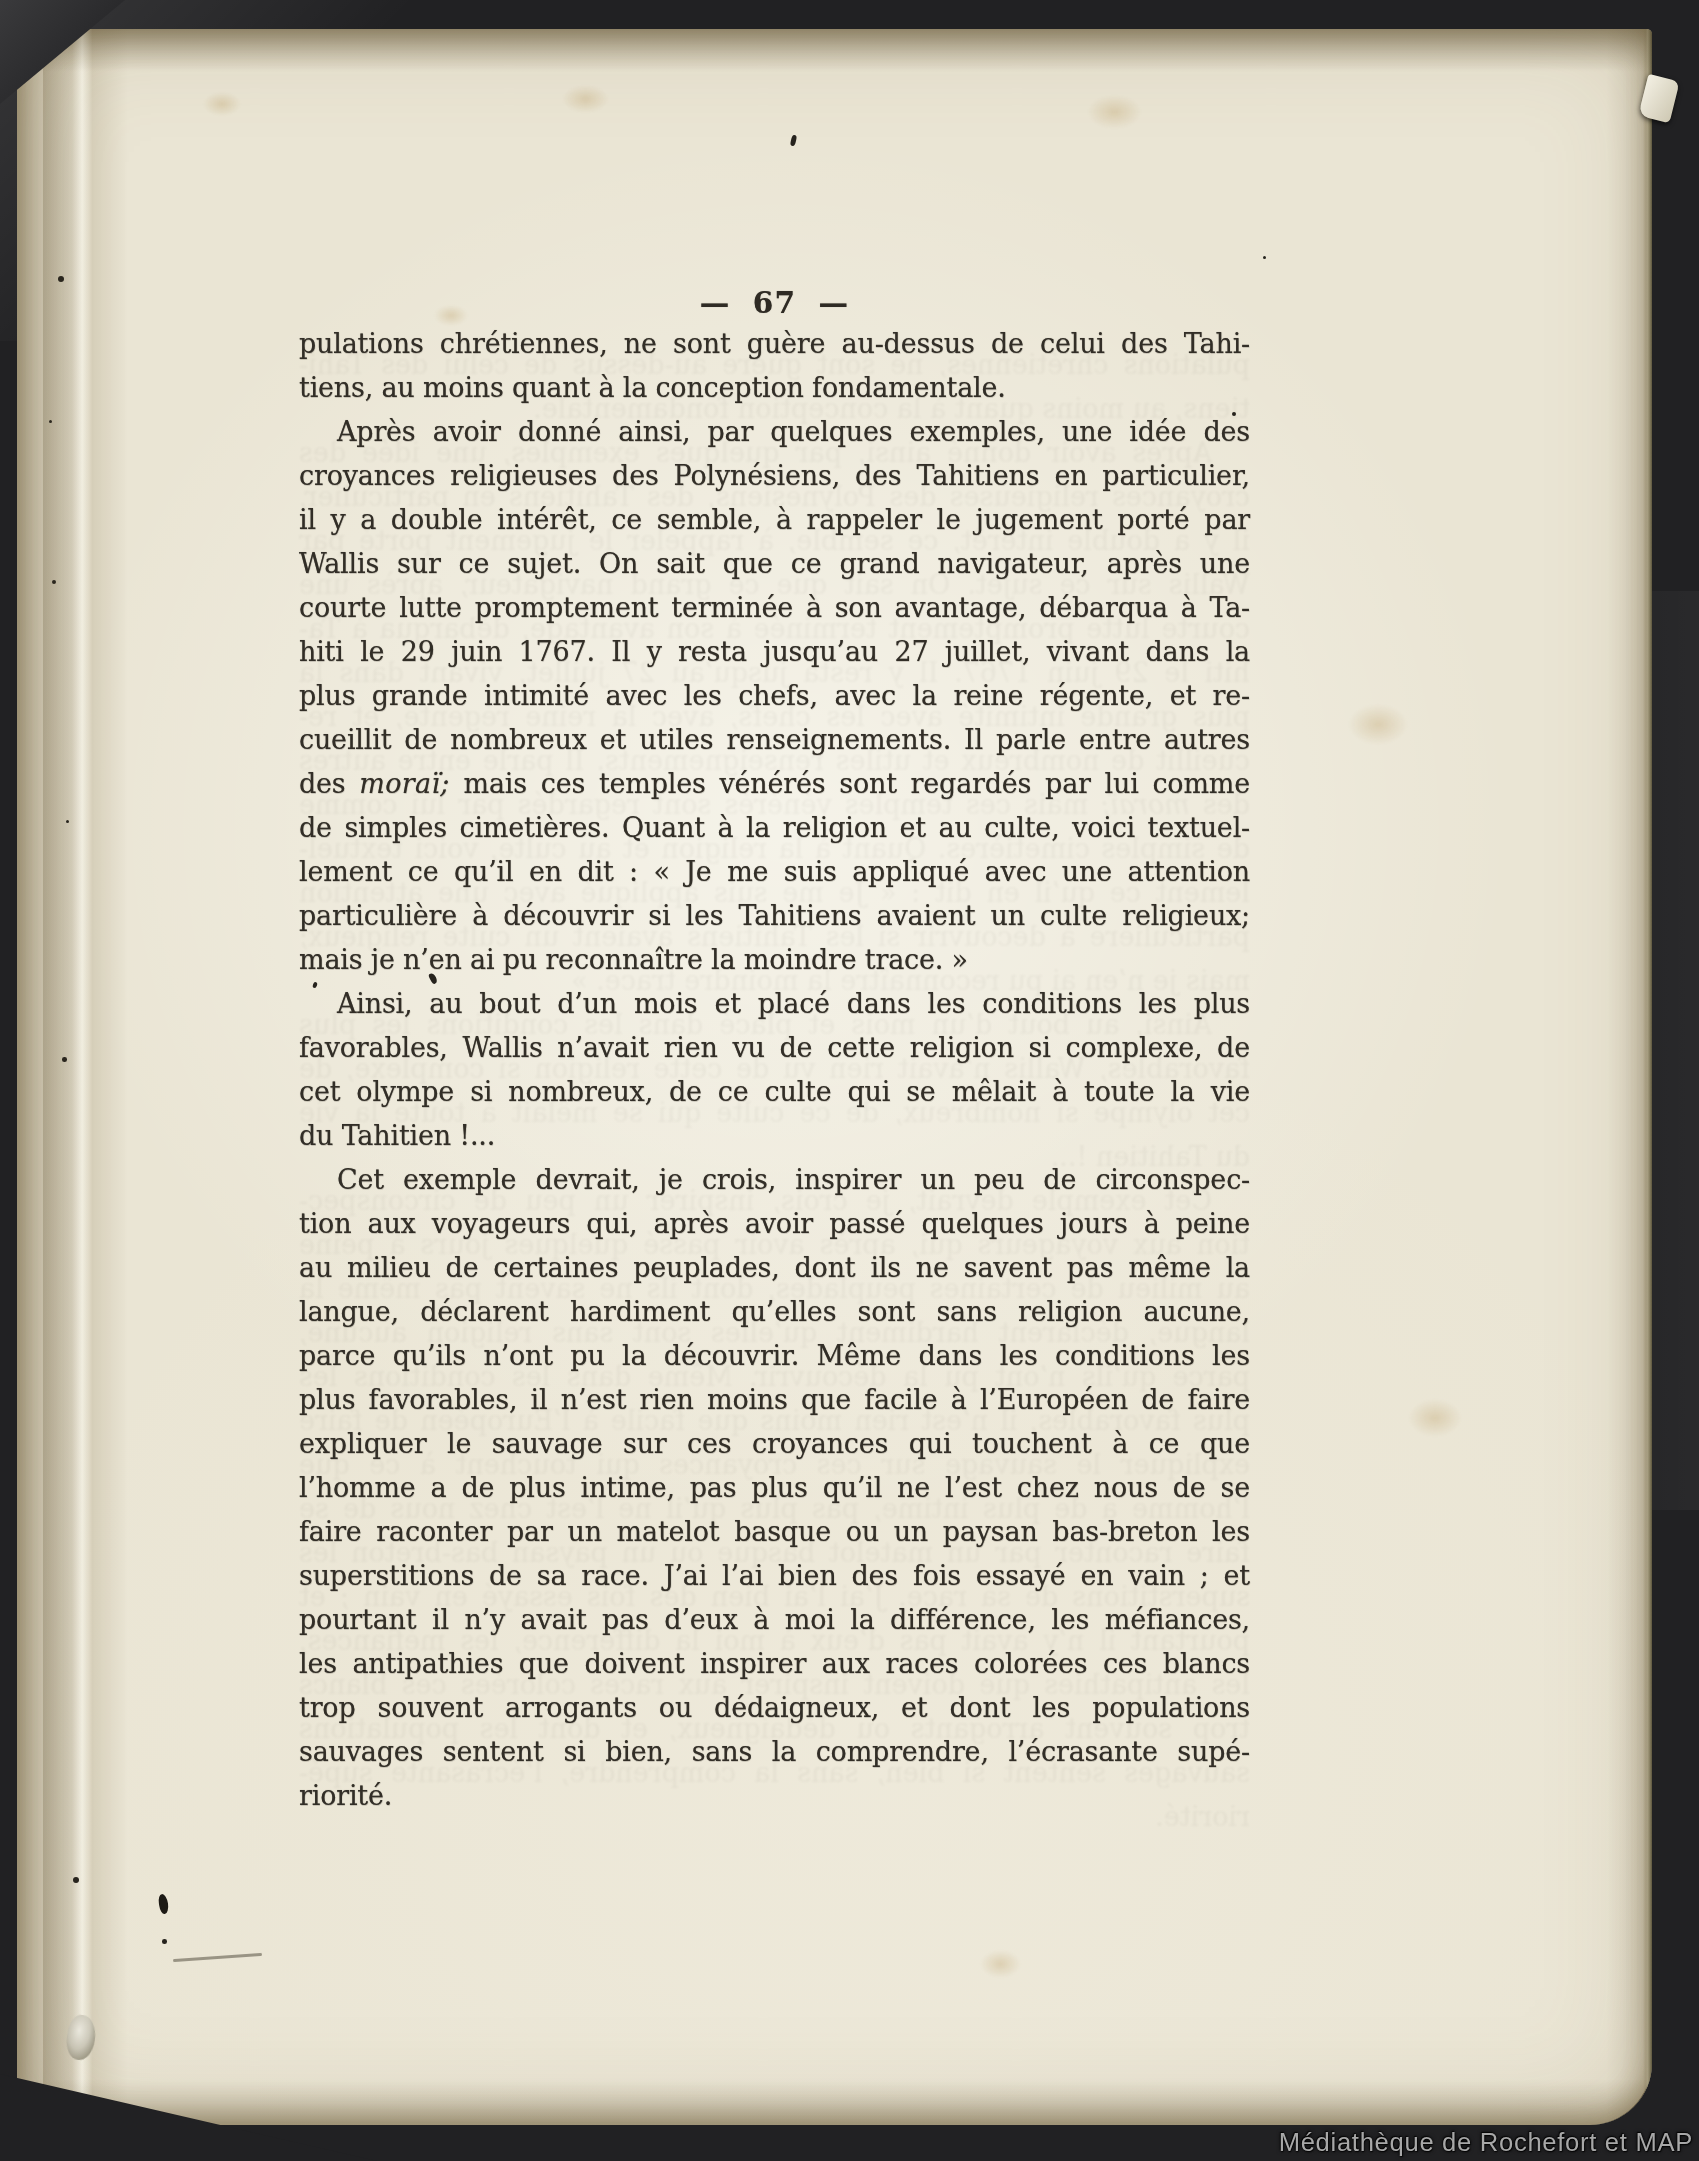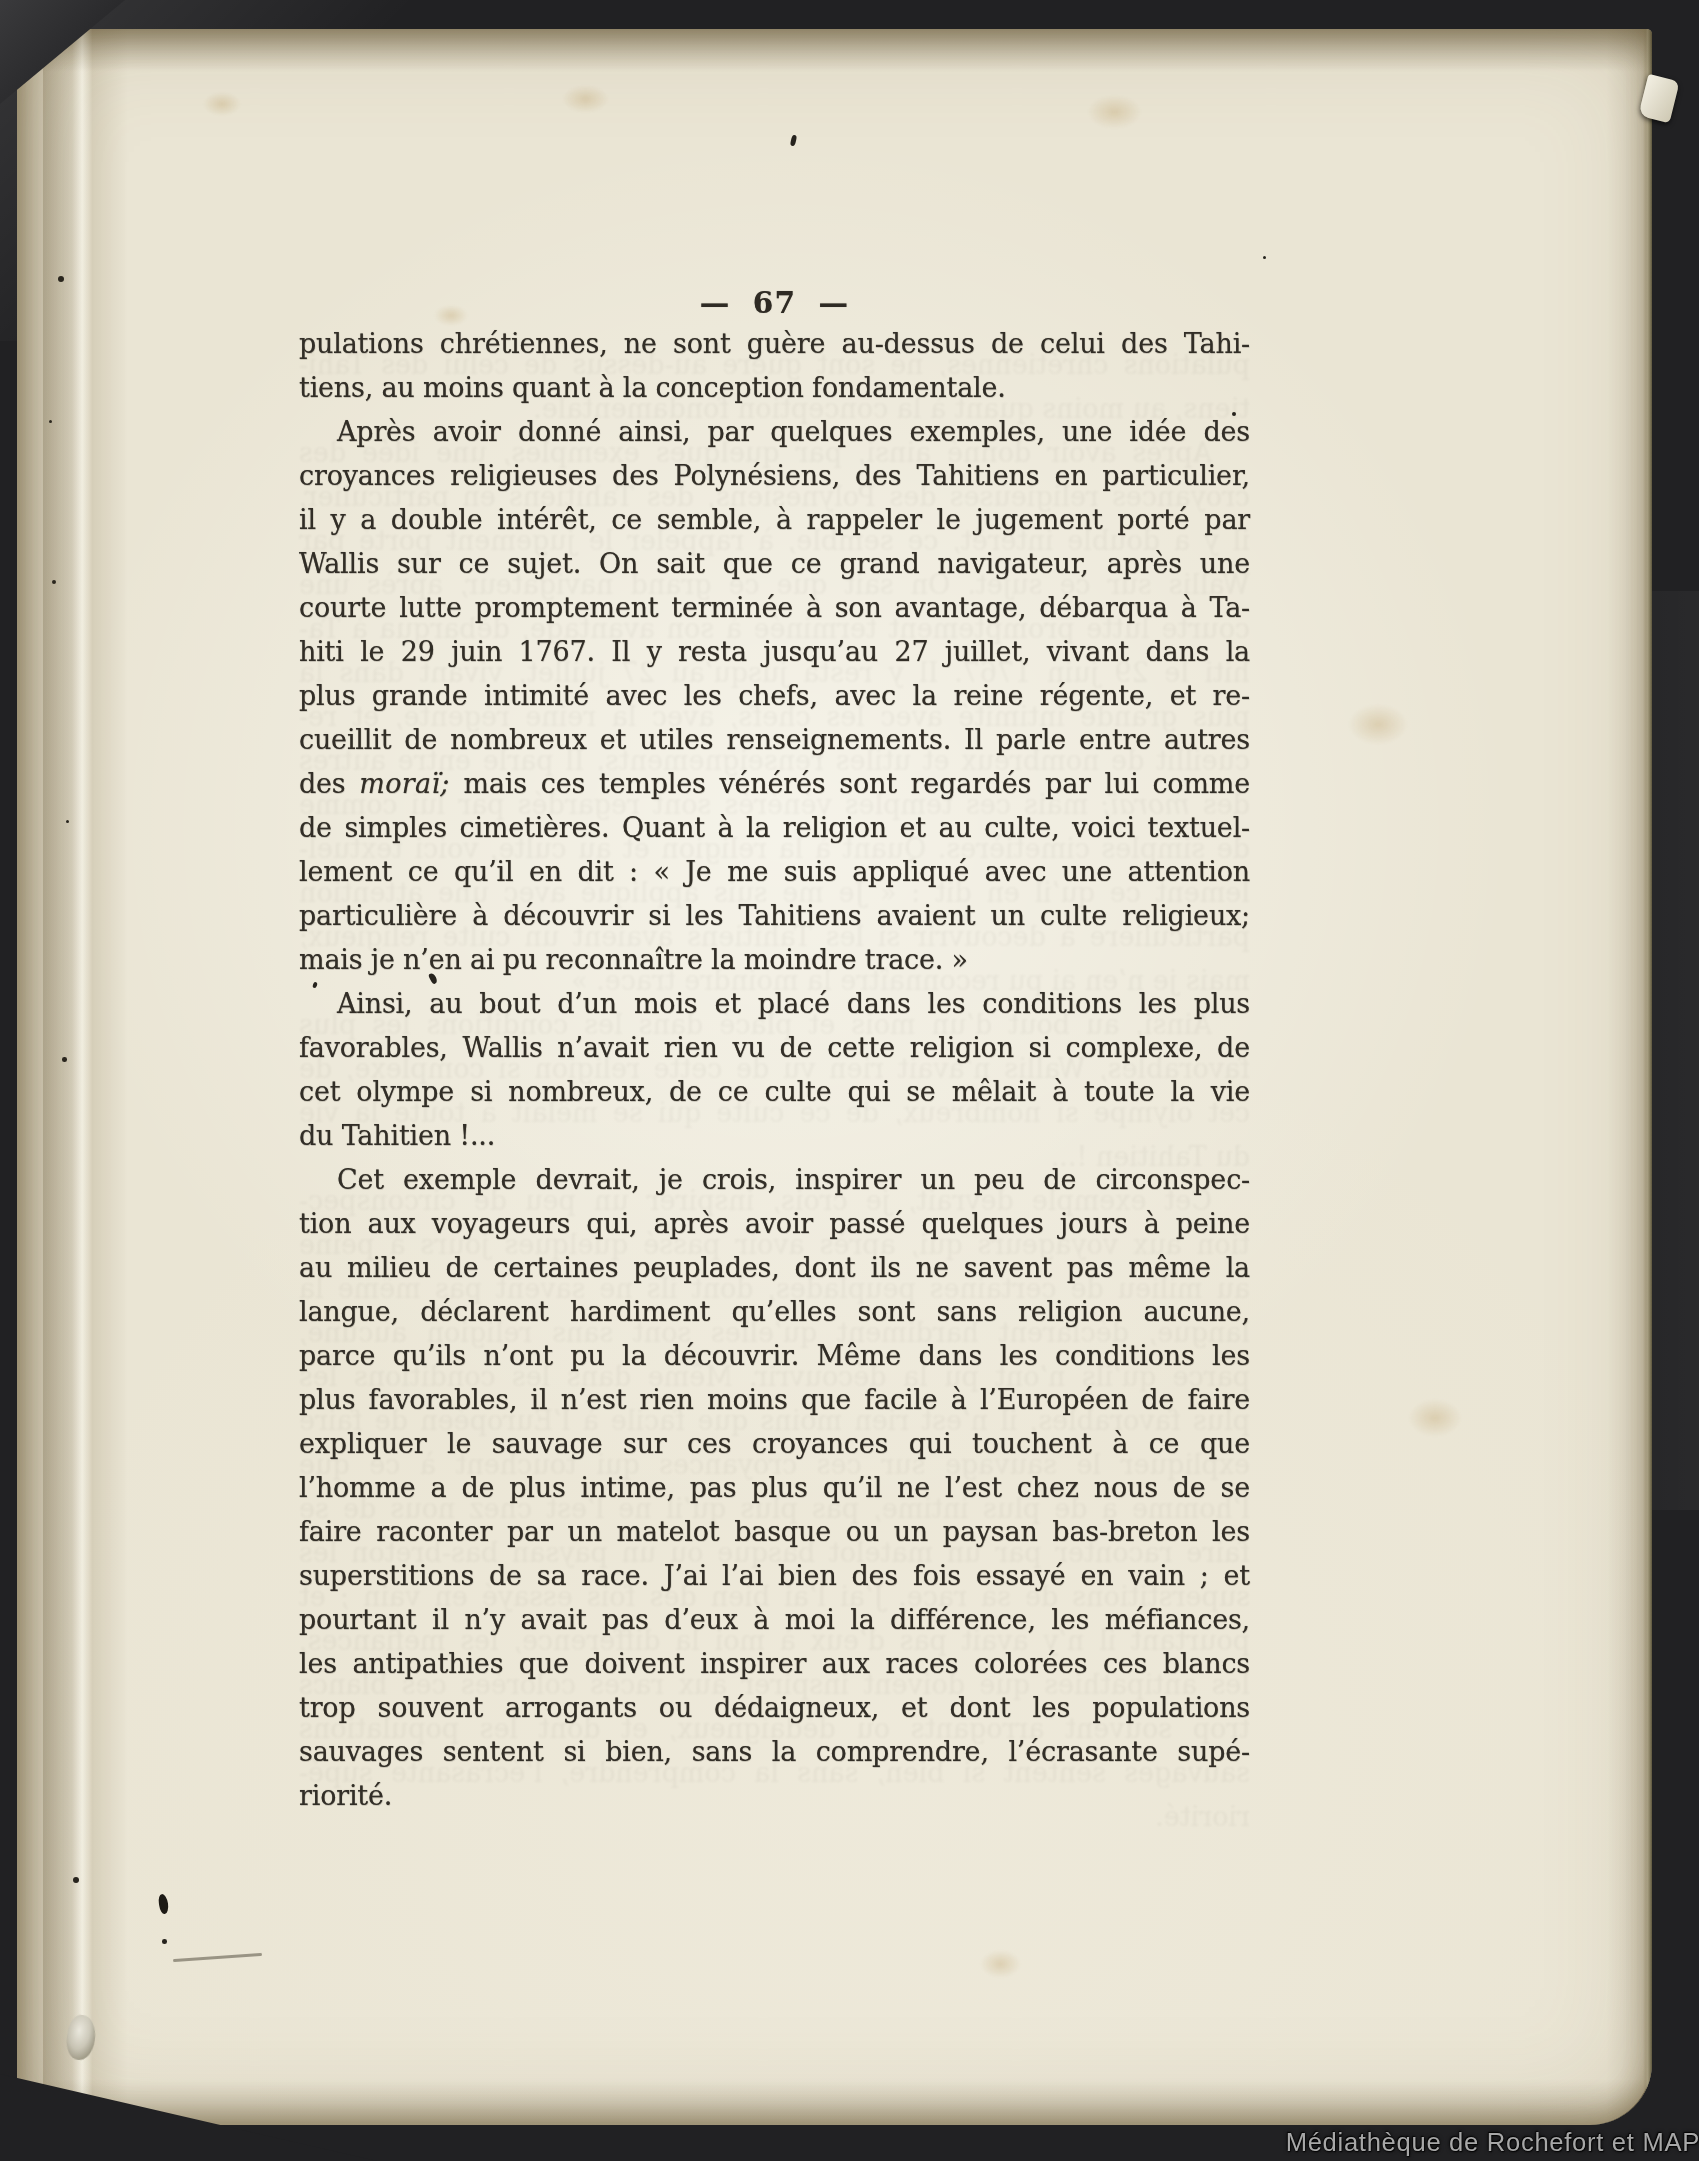--- a/index.html
+++ b/index.html
@@ -128,21 +128,21 @@
   .corner-tab{
     position:absolute;left:1643px;top:77px;width:31.5px;height:43px;
     background:linear-gradient(110deg,#f3f0e3,#cec8b3);
     border-radius:3.9px 7.9px 5.2px 10.5px;
     transform:rotate(14deg);
     box-shadow:0 2px 5.2px rgba(0,0,0,.65);
   }
 
   
   .watermark{
-    position:absolute;top:2128px;right:0;
+    position:absolute;top:2128px;right:7px;
     font-family:"Liberation Sans","DejaVu Sans",sans-serif;
     font-size:25.6px;color:#a7a7a7;letter-spacing:0.7px;
     text-shadow:-0.7px -0.7px 1.3px rgba(0,0,0,.95),0.7px 0.7px 1.3px rgba(0,0,0,.95),0 0 4.6px rgba(0,0,0,.7);
   }
 </style>
 </head>
 <body>
 
 <div class="backdrop-light"></div>
 <div class="backdrop-light-right"></div>

